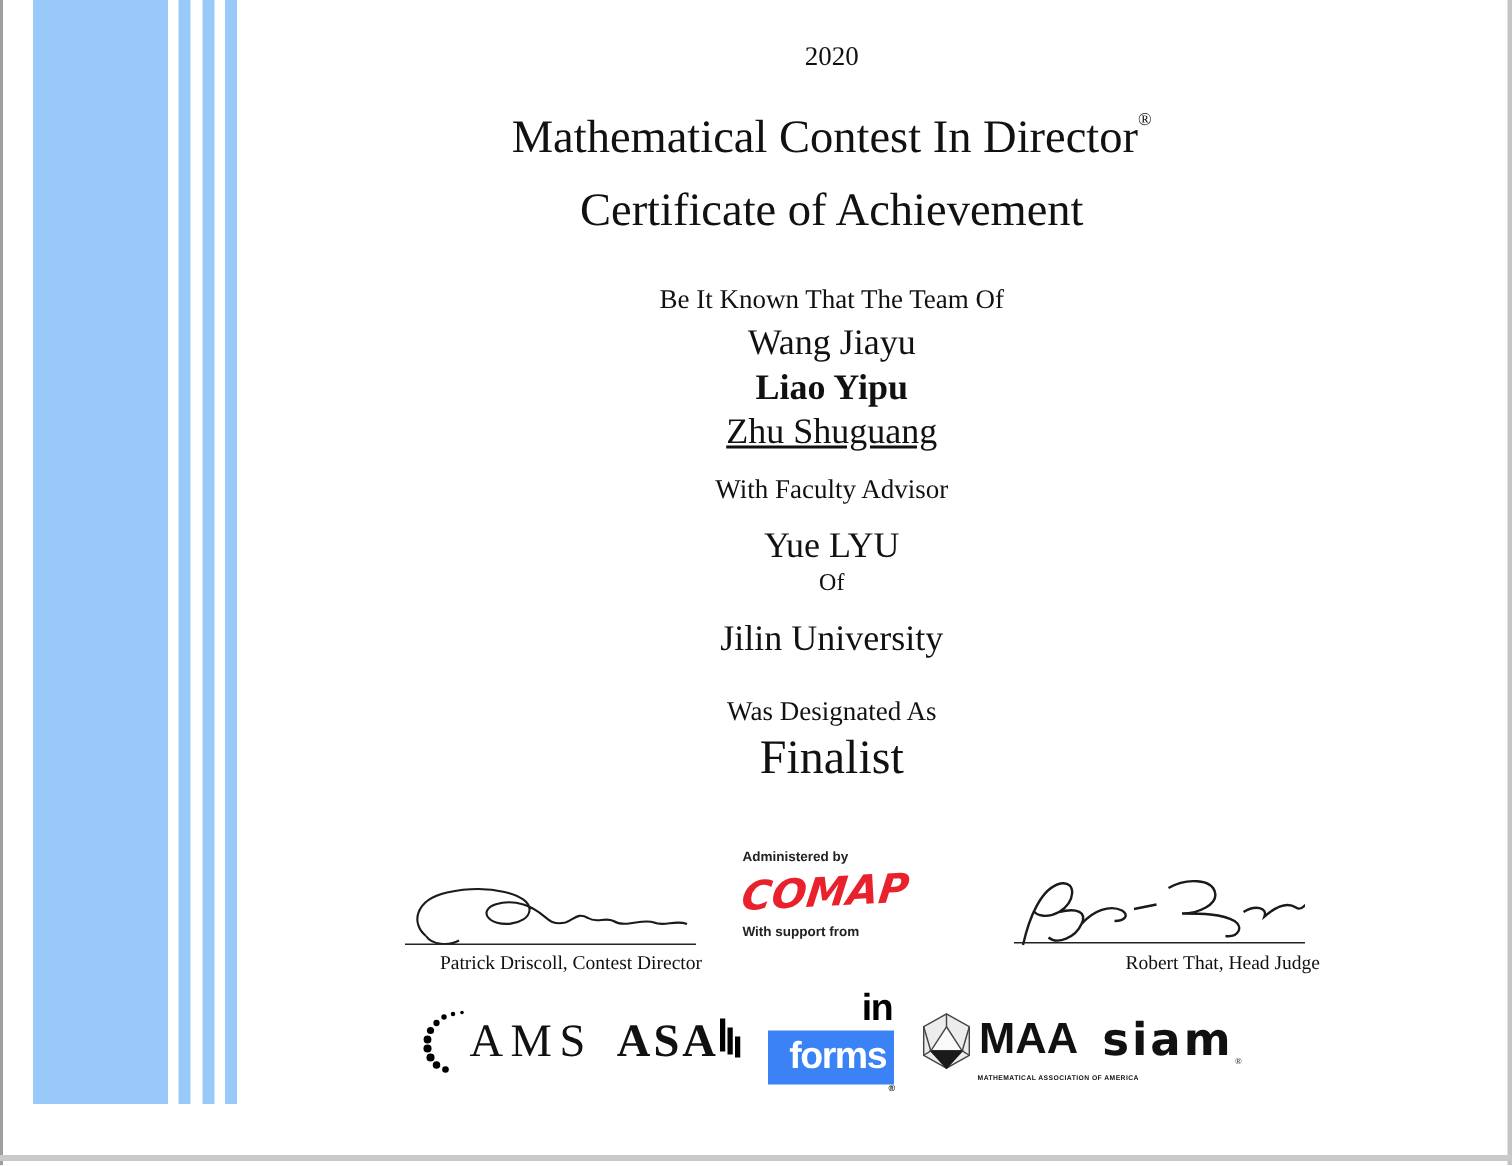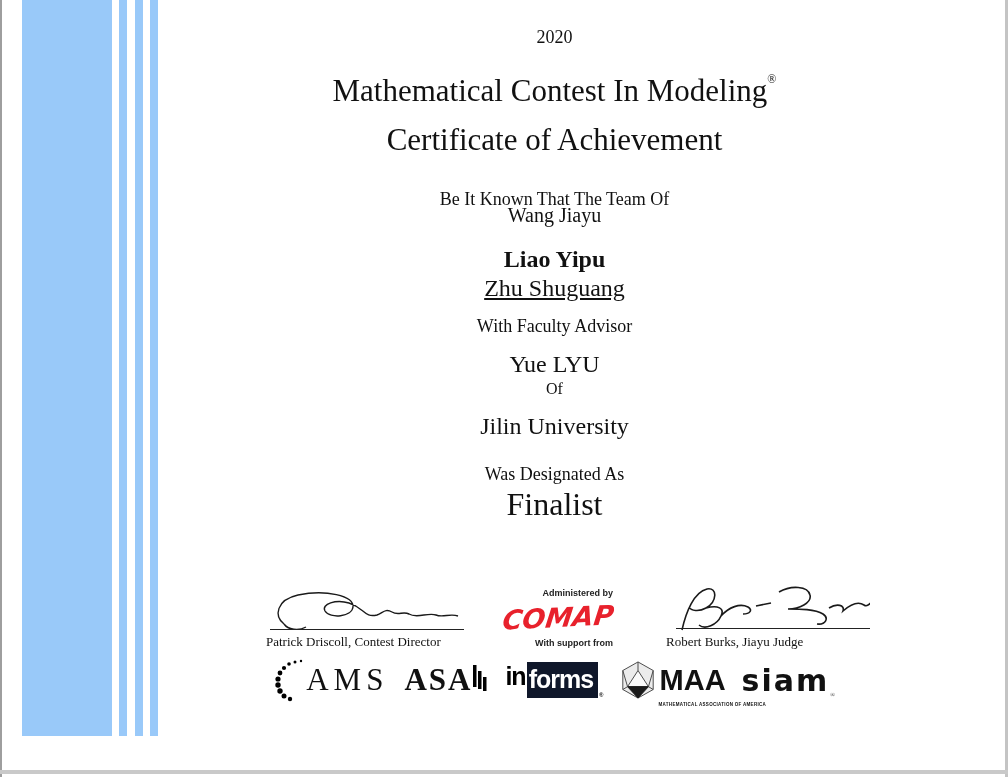--- a/index.html
+++ b/index.html
@@ -17,50 +17,50 @@
   .stripe-3{left:150px;width:8px;}
   
   .content{position:absolute;left:102px;top:0;width:905px;text-align:center;}
   .line{position:absolute;left:0;right:0;text-align:center;white-space:nowrap;}
   .year{top:27px;font-size:18px;}
   .title1{top:72px;font-size:31px;}
   .title2{top:122px;font-size:31px;}
   .reg{font-size:12px;vertical-align:18px;}
   .small-line{font-size:18px;}
   .be-it{top:189px;}
-  .name1{top:204px;font-size:20px;}
+  .name1{top:216px;font-size:24px;}
   .name2{top:246px;font-size:24px;font-weight:bold;}
   .name3{top:275px;font-size:24px;text-decoration:underline;}
   .adv-intro{top:316px;}
   .adv-name{top:351px;font-size:24px;}
   .of{top:380px;font-size:16px;}
   .inst{top:413px;font-size:24px;}
   .desig-intro{top:464px;}
   .desig{top:486px;font-size:32px;}
   
   .sig-svg{position:absolute;}
   .sig-line{position:absolute;height:1px;background:#222;}
-  .sig-caption{position:absolute;font-size:13px;text-align:left;white-space:nowrap;}
-  .center-col{position:absolute;left:495px;top:588px;width:118px;text-align:right;
+  .sig-caption{position:absolute;font-size:13px;text-align:right;white-space:nowrap;}
+  .center-col{position:absolute;left:495px;top:566px;width:118px;text-align:left;
               font-family:"Liberation Sans", sans-serif;}
   .admin-by{font-size:9px;font-weight:bold;color:#222;}
   .comap{font-size:27px;font-weight:bold;font-style:italic;letter-spacing:0px;
          transform:skewX(-10deg) rotate(-3deg);display:inline-block;margin-top:4px;
          font-family:"DejaVu Sans", sans-serif;}
   .support-from{font-size:9px;font-weight:bold;color:#222;margin-top:5px;}
   
   .logos{position:absolute;left:102px;top:658px;width:905px;display:flex;
          justify-content:center;align-items:center;gap:16px;}
   .logo{display:flex;align-items:center;white-space:nowrap;}
   .ams-text{font-family:"Liberation Serif", serif;font-size:31px;letter-spacing:5px;margin-left:2px;}
   .asa-text{font-family:"Liberation Serif", serif;font-size:31px;letter-spacing:2px;font-weight:bold;}
   .informs{font-family:"Liberation Sans", sans-serif;font-weight:bold;font-size:25px;
-           letter-spacing:-1px;display:flex;align-items:flex-start;position:relative;}
+           letter-spacing:-1px;display:flex;align-items:flex-end;position:relative;flex-direction:column;}
   .informs .in{color:#000;padding-right:1px;}
-  .informs .forms{background:#0f172a;color:#fff;padding:3px 5px 4px 2px;}
+  .informs .forms{background:#3b82f6;color:#fff;padding:3px 5px 4px 14px;}
   .tiny-mark{font-size:6px;align-self:flex-end;margin-left:1px;}
   .maa{position:relative;display:flex;align-items:center;}
   .maa-text{font-family:"Liberation Sans", sans-serif;font-weight:bold;font-size:29px;
             letter-spacing:0px;margin-left:3px;}
   .maa-caption{position:absolute;left:40px;bottom:-7px;font-size:4.5px;
                font-family:"Liberation Sans", sans-serif;font-weight:bold;letter-spacing:0.3px;}
   .siam-text{font-family:"DejaVu Sans", sans-serif;font-weight:800;font-size:30px;
              letter-spacing:2px;}
 </style>
 </head>
@@ -72,21 +72,21 @@
   <div class="edge-right"></div>
   <div class="edge-bottom"></div>
 
   <div class="stripe stripe-wide stripe-fill" style="background: rgb(153, 201, 249);"></div>
   <div class="stripe stripe-1 stripe-fill" style="background: rgb(153, 201, 249);"></div>
   <div class="stripe stripe-2 stripe-fill" style="background: rgb(153, 201, 249);"></div>
   <div class="stripe stripe-3 stripe-fill" style="background: rgb(153, 201, 249);"></div>
 
   <div class="content">
     <div class="line year">2020</div>
-    <div class="line title1"><span>Mathematical Contest In Modeling</span><sup class="reg">®</sup></div>
+    <div class="line title1"><span>Mathematical Contest In Director</span><sup class="reg">®</sup></div>
     <div class="line title2">Certificate of Achievement</div>
 
     <div class="line small-line be-it">Be It Known That The Team Of</div>
     <div class="line name1">Wang Jiayu</div>
     <div class="line name2">Liao Yipu</div>
     <div class="line name3">Zhu Shuguang</div>
 
     <div class="line small-line adv-intro">With Faculty Advisor</div>
     <div class="line adv-name">Yue LYU</div>
 
@@ -108,21 +108,21 @@
     <div class="admin-by">Administered by</div>
     <div><span class="comap comap-red" style="color: rgb(232, 33, 44);">COMAP</span></div>
     <div class="support-from">With support from</div>
   </div>
 
   <svg class="sig-svg" style="left:676px;top:580px;" width="194" height="52" viewBox="0 0 194 52">
     <path d="M6,50 C10,32 18,12 31,9 C42,7 41,22 30,28 C23,32 15,31 13,27 M30,28 C42,25 49,28 45,36 C41,45 29,50 23,45 M45,36 C53,27 64,23 72,27 C77,30 74,34 67,34 M80,26 L95,23" fill="none" stroke="#1a1a1a" stroke-width="1.6"></path>
     <path d="M103,12 C115,5 132,6 134,15 C136,23 123,29 112,29 C124,29 139,29 147,34 C153,38 150,45 141,44 M153,28 C161,23 169,25 167,31 C175,24 182,21 188,25 C192,28 196,22 202,12" fill="none" stroke="#1a1a1a" stroke-width="1.6"></path>
   </svg>
   <div class="sig-line" style="left:676px;top:628px;width:194px;"></div>
-  <div class="sig-caption" style="left:666px;top:634px;width:214px;">Robert Burks, Jiayu Judge</div>
+  <div class="sig-caption" style="left:666px;top:634px;width:214px;">Robert That, Head Judge</div>
 
   <div class="logos">
 
     <div class="logo">
       <svg width="30" height="44" viewBox="0 0 30 44">
         <circle cx="27" cy="3" r="1.2" fill="#000"></circle>
           <circle cx="21" cy="4" r="1.5" fill="#000"></circle>
         <circle cx="15" cy="6" r="1.8" fill="#000"></circle>
           <circle cx="10" cy="10" r="2.1" fill="#000"></circle>
         <circle cx="6" cy="15" r="2.4" fill="#000"></circle>

